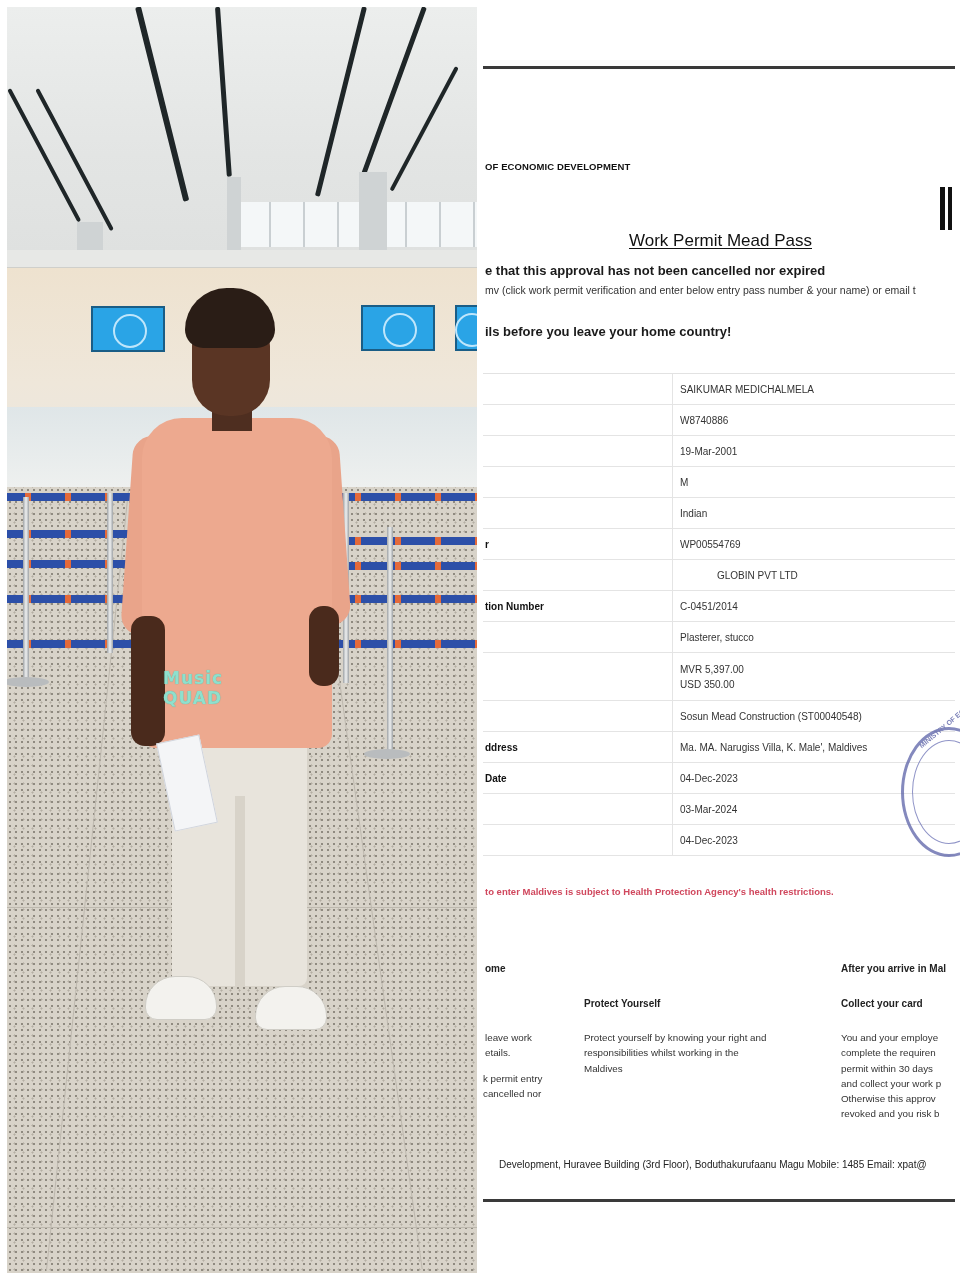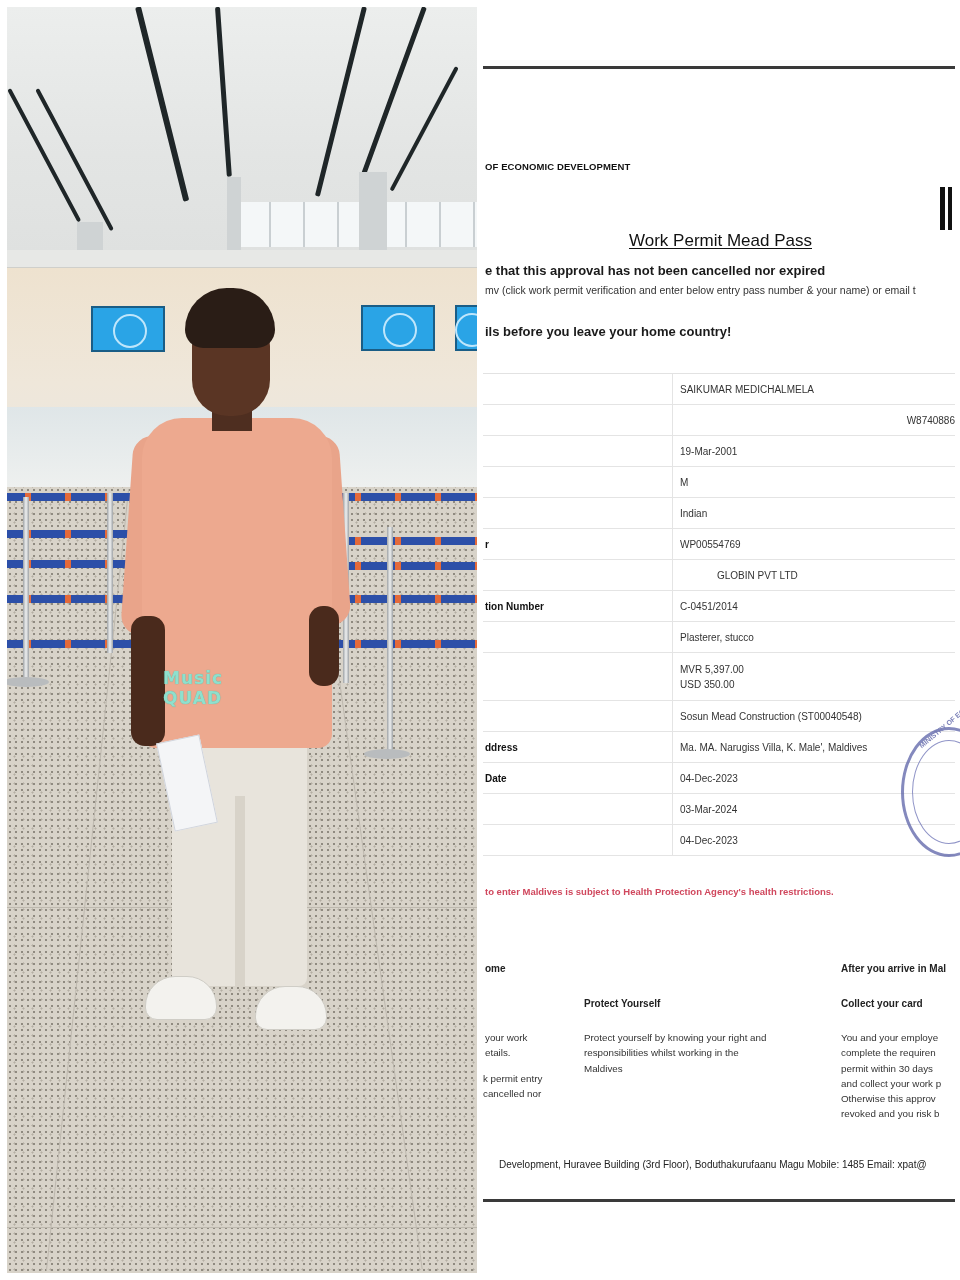--- a/index.html
+++ b/index.html
@@ -202,21 +202,21 @@
   <div class="verify-line">mv (click work permit verification and enter below entry pass number &amp; your name) or email t</div>
   <div class="before-line">ils before you leave your home country!</div>
 
   <div class="table">
     <div class="row" style="height:31px;">
       <div class="cell-label"></div>
       <div class="cell-value">
           <span>SAIKUMAR MEDICHALMELA</span>
         </div>
     </div>
-    <div class="row" style="height:31px;text-align:right;">
+    <div class="row" style="height:31px;">
       <div class="cell-label"></div>
       <div class="cell-value">
           <span>W8740886</span>
         </div>
     </div>
     <div class="row" style="height:31px;">
       <div class="cell-label"></div>
       <div class="cell-value">
           <span>19-Mar-2001</span>
         </div>
@@ -299,21 +299,21 @@
   <div class="stamp">
     <div class="stamp-text">MINISTRY OF ECO</div>
   </div>
 
   <div class="health-note">to enter Maldives is subject to Health Protection Agency's health restrictions.</div>
 
   <div class="col-head" style="left:4px;top:903px;">ome</div>
   <div class="col-head" style="left:360px;top:903px;">After you arrive in Mal</div>
 
   <div class="col-text" style="left:4px;top:970px;">
-    <div>your work</div>
+    <div>leave work</div>
     <div>etails.</div>
   </div>
   <div class="col-text" style="left:2px;top:1011px;">
     <div>k permit entry</div>
     <div>cancelled nor</div>
   </div>
 
   <div class="col-head" style="left:103px;top:938px;">Protect Yourself</div>
   <div class="col-text" style="left:103px;top:970px;">
     <div>Protect yourself by knowing your right and</div>

